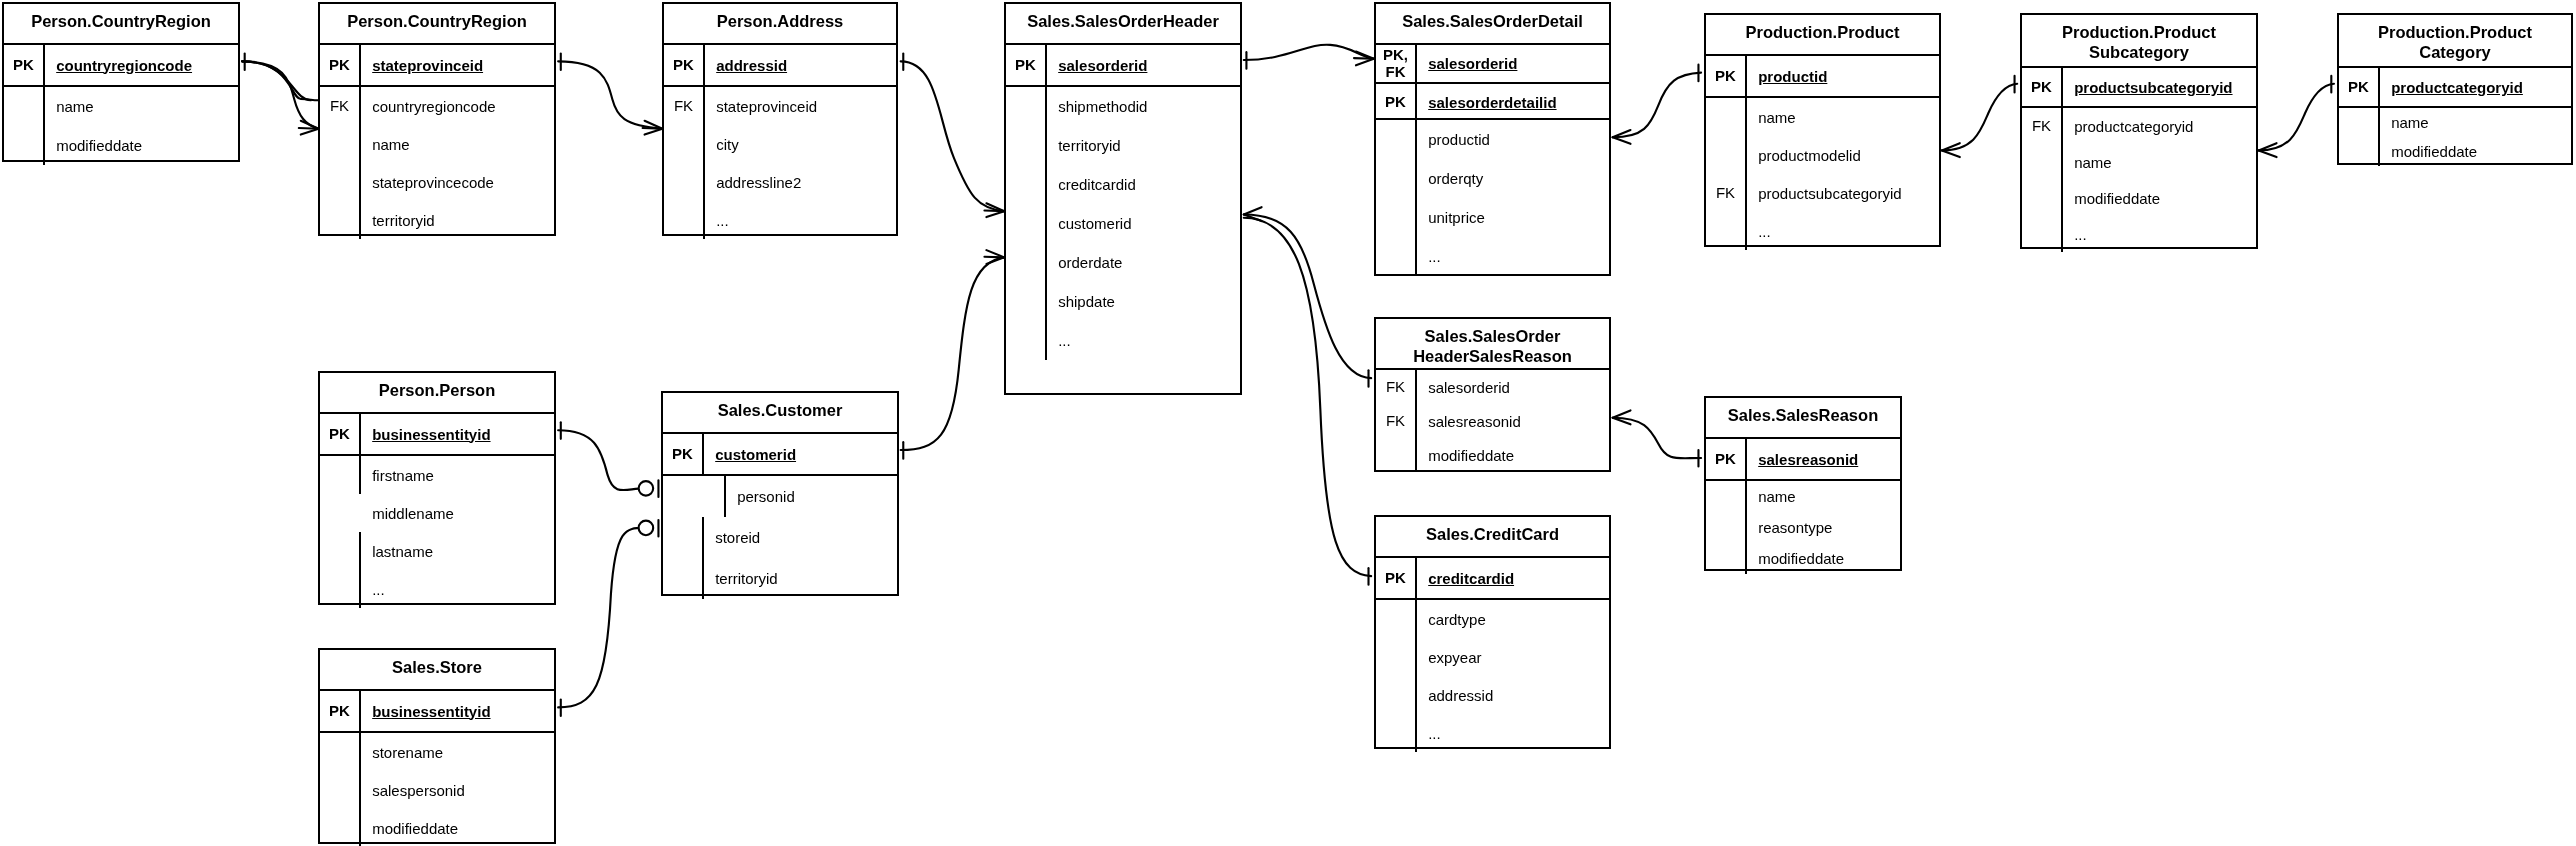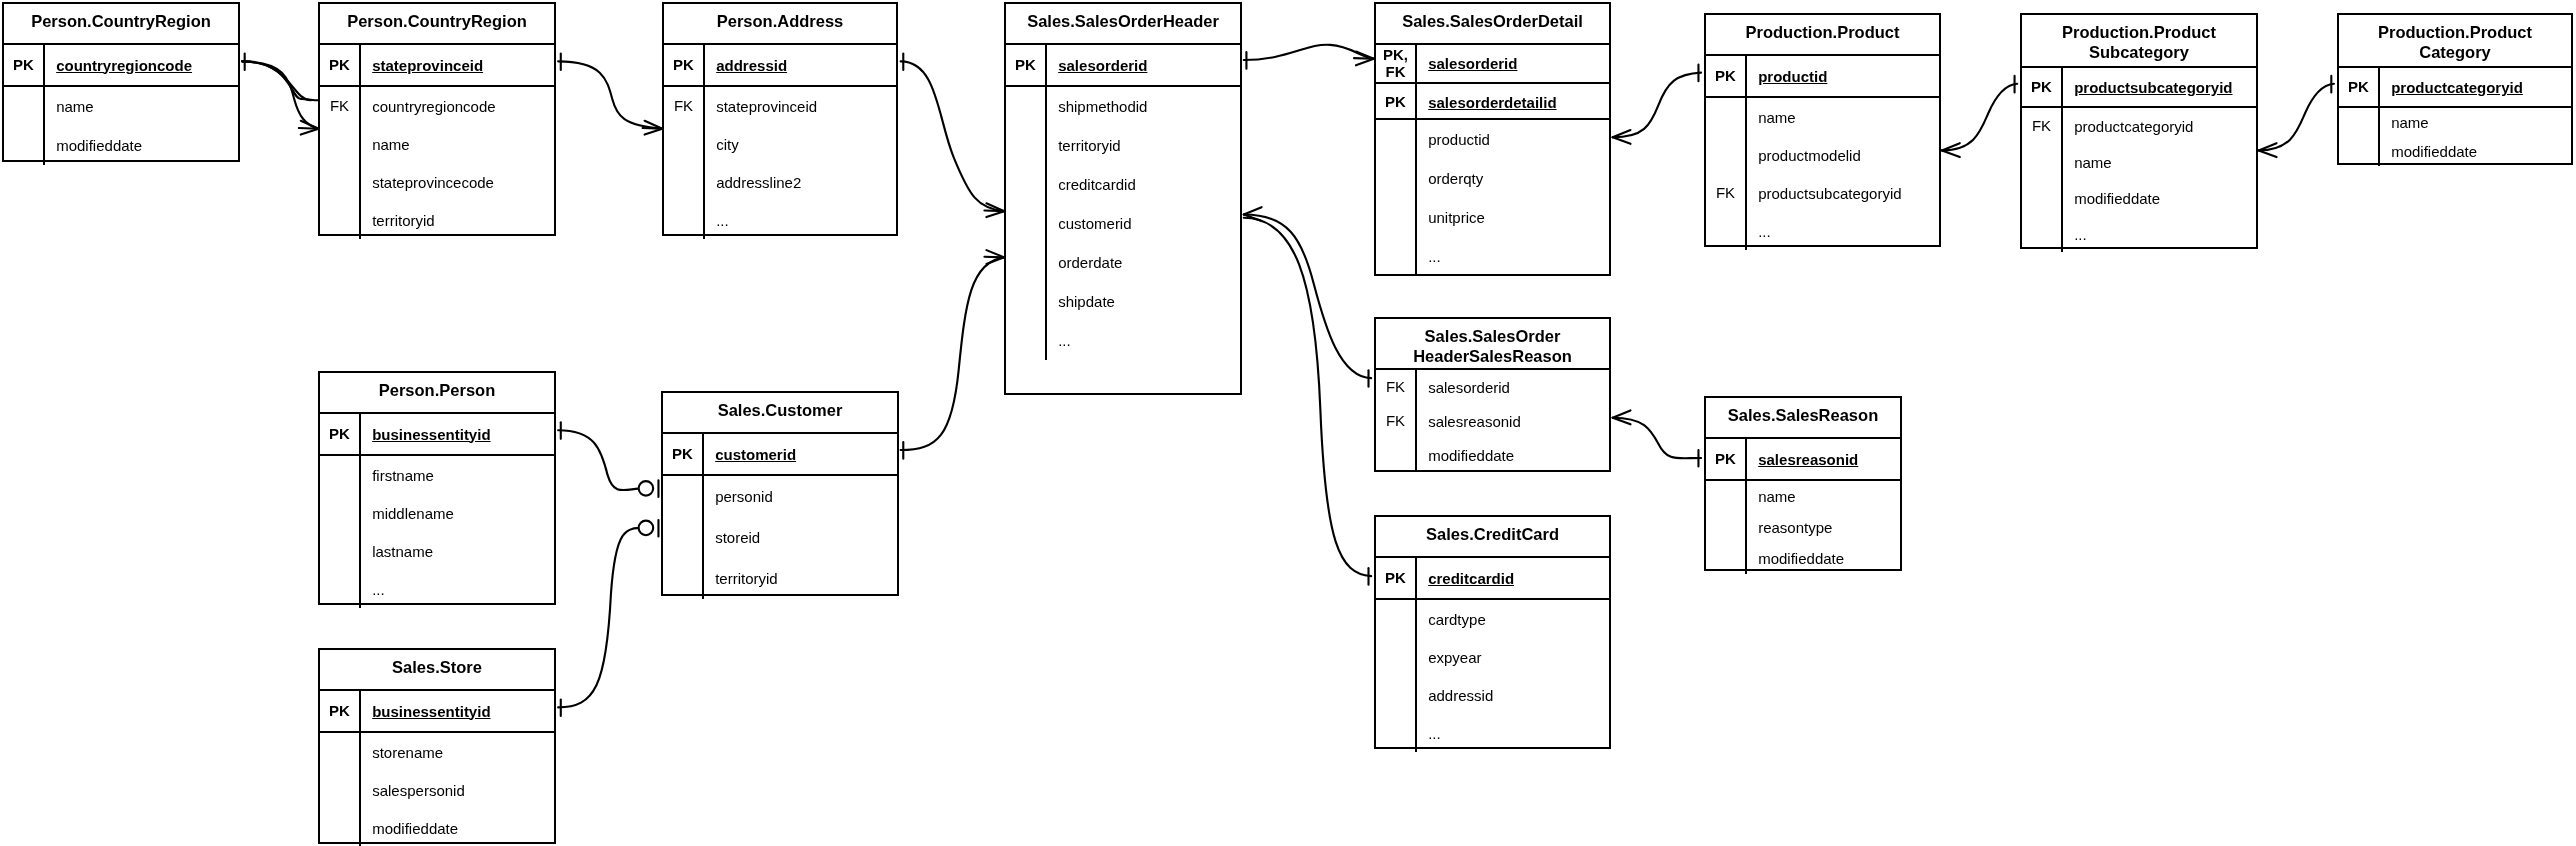--- a/index.html
+++ b/index.html
@@ -451,21 +451,21 @@
         <div class="attr-row pk" style="height: 40px;">
           <div class="attr-key">PK</div>
           <div class="attr-name">businessentityid</div>
         </div>
       </div>
       <div class="ent-section" style="height: 152px;">
         <div class="attr-row" style="height: 38px;">
           <div class="attr-key"></div>
           <div class="attr-name">firstname</div>
         </div>
-        <div class="attr-row" style="height: 38px;">
+        <div class="attr-row" style="height: 38px; align-items: center;">
           <div class="attr-key"></div>
           <div class="attr-name">middlename</div>
         </div>
         <div class="attr-row" style="height: 38px;">
           <div class="attr-key"></div>
           <div class="attr-name">lastname</div>
         </div>
         <div class="attr-row" style="height: 38px;">
           <div class="attr-key"></div>
           <div class="attr-name">...</div>
@@ -474,21 +474,21 @@
     </div>
     <div class="entity" style="left: 661px; top: 391px; width: 238px; height: 205px;">
       <div class="ent-title" style="height: 41px;">Sales.Customer</div>
       <div class="ent-section" style="height: 40px;">
         <div class="attr-row pk" style="height: 40px;">
           <div class="attr-key">PK</div>
           <div class="attr-name">customerid</div>
         </div>
       </div>
       <div class="ent-section" style="height: 122px;">
-        <div class="attr-row" style="height: 41px;">
+        <div class="attr-row" style="height: 41px; margin-left: 22px;">
           <div class="attr-key"></div>
           <div class="attr-name">personid</div>
         </div>
         <div class="attr-row" style="height: 41px;">
           <div class="attr-key"></div>
           <div class="attr-name">storeid</div>
         </div>
         <div class="attr-row" style="height: 41px;">
           <div class="attr-key"></div>
           <div class="attr-name">territoryid</div>

